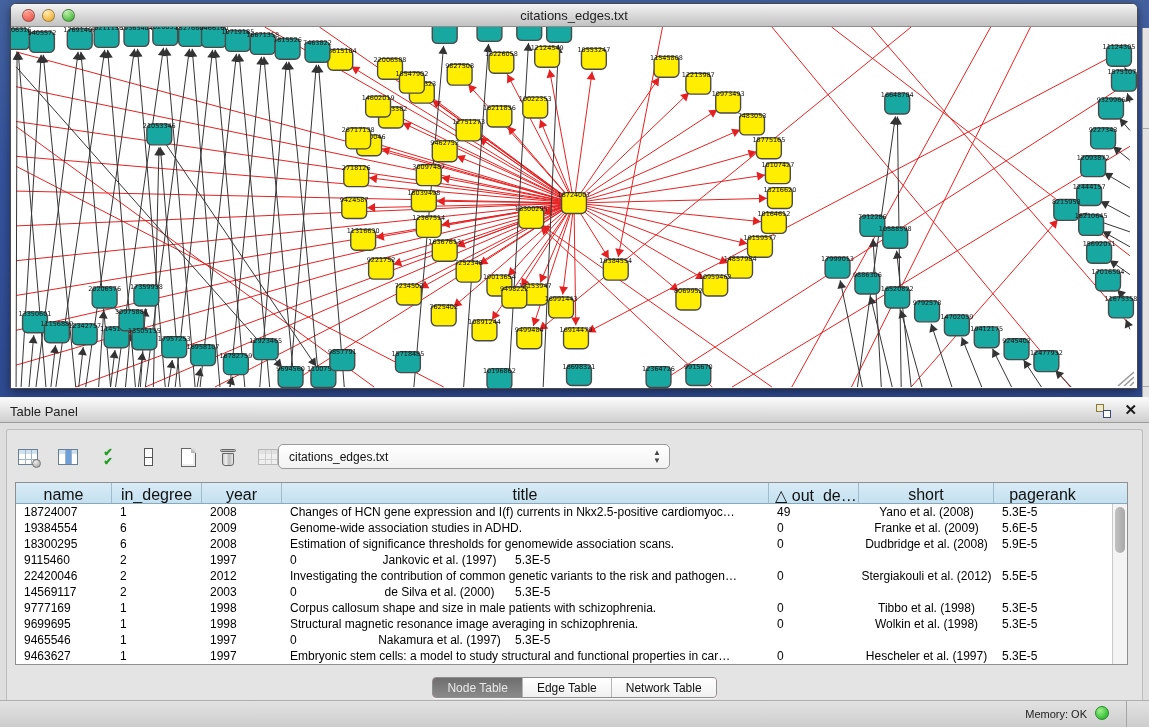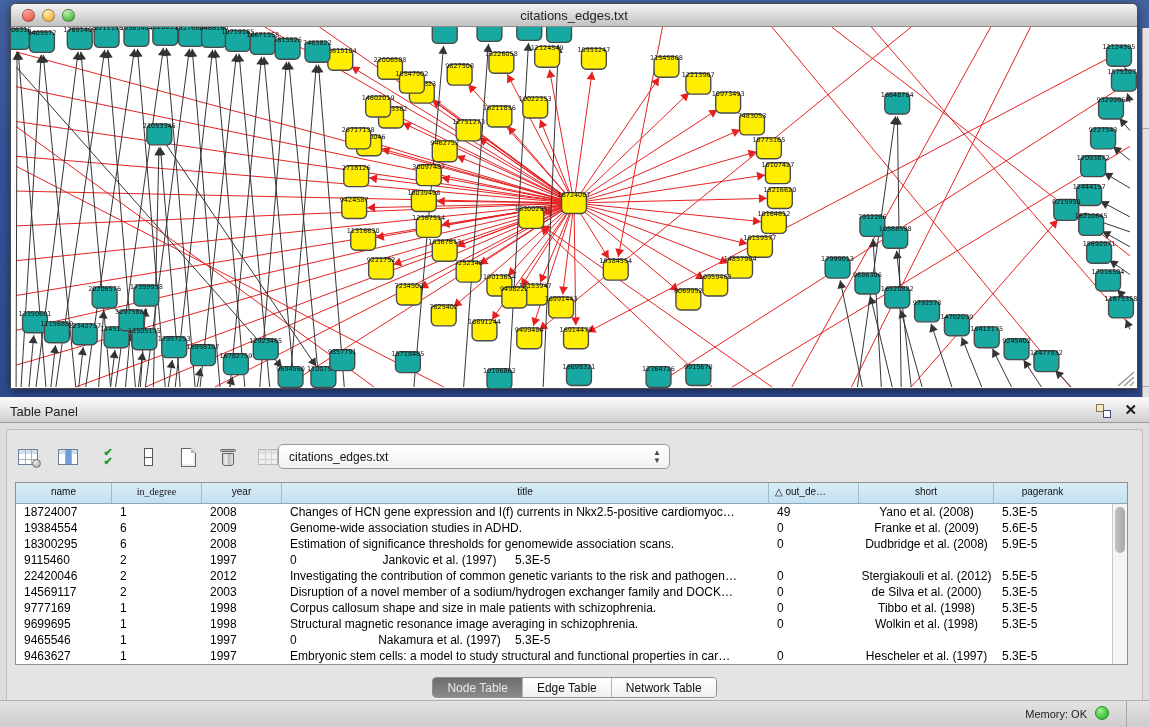--- a/index.html
+++ b/index.html
@@ -73,27 +73,27 @@
   #net-combo { position:absolute; left:271px; top:14px; width:392px; height:25px; background:linear-gradient(180deg,#ffffff,#f2f2f2);
     border:1px solid #9a9a9a; border-radius:5px; font-size:12px; color:#111;
     display:flex; align-items:center; padding-left:10px; }
   #net-combo .stepper { position:absolute; right:8px; top:4px; font-size:8px; line-height:8px; color:#444; text-align:center; }
 
   
   #data-table { position:absolute; left:8px; top:52px; width:1113px; height:183px;
     background:#fff; border:1px solid #8f8f8f; }
   .hdr-row { display:flex; height:21px; background:linear-gradient(180deg,#d9ecf7,#c4e0ef);
     border-bottom:1px solid #8aa8bc; }
-  .hdr-cell { font-size:10px; color:#111; text-align:center; padding-top:3px;
+  .hdr-cell { font-size:16px; color:#111; text-align:center; padding-top:3px;
     border-right:1px solid #9fbccd; overflow:hidden; white-space:nowrap; }
   .body-rows { position:absolute; left:0; top:21px; right:16px; bottom:0; overflow:hidden; }
   .t-row { display:flex; height:16px; }
   .t-cell { font-size:12px; color:#000; padding:1px 0 0 8px; overflow:hidden; white-space:nowrap; }
   .c0{width:96px;} .c1{width:90px;} .c2{width:80px;} .c3{width:487px;} .c4{width:90px;} .c5{width:135px;text-align:center;padding-left:0;} .c6{width:97px;}
-  .hc0{width:96px;} .hc1{width:90px;font-family:Liberation Serif, serif;} .hc2{width:80px;} .hc3{width:487px;} .hc4{width:90px;text-align:left;padding-left:6px;} .hc5{width:135px;} .hc6{width:97px;border-right:none;}
+  .hc0{width:96px;} .hc1{width:90px;} .hc2{width:80px;} .hc3{width:487px;} .hc4{width:90px;text-align:left;padding-left:6px;} .hc5{width:135px;} .hc6{width:97px;border-right:none;}
   #tbl-scrollbar { position:absolute; right:0; top:21px; bottom:0; width:15px;
     background:#f4f4f4; border-left:1px solid #c9c9c9; }
   #tbl-thumb { position:absolute; left:2px; top:3px; width:10px; height:46px; border-radius:6px;
     background:linear-gradient(90deg,#c2c2c2,#a8a8a8); }
 
   
   #tp-tabs { position:absolute; left:0; right:0; top:247px; height:26px; display:flex; justify-content:center; }
   .seg { display:flex; height:21px; border:1px solid #8f8f8f; border-radius:4px; overflow:hidden;
     background:#fca5a5; box-shadow:0 1px 0 rgba(255,255,255,.7); }
   .seg-btn { font-size:12px; padding:3px 14px 0 14px; color:#111; background:linear-gradient(180deg,#ffffff,#f0f0f0); border-right:1px solid #b5b5b5; }
@@ -950,21 +950,20 @@
               <div class="t-cell c2">2012</div>
               <div class="t-cell c3">Investigating the contribution of common genetic variants to the risk and pathogen…</div>
               <div class="t-cell c4">0</div>
               <div class="t-cell c5">Stergiakouli et al. (2012)</div>
               <div class="t-cell c6">5.5E-5</div>
             </div>
             <div class="t-row">
               <div class="t-cell c0">14569117</div>
               <div class="t-cell c1">2</div>
               <div class="t-cell c2">2003</div>
-              <div class="t-cell c3">Disruption of a novel member of a sodium/hydrogen exchanger family and DOCK…</div>
               <div class="t-cell c4">0</div>
               <div class="t-cell c5">de Silva et al. (2000)</div>
               <div class="t-cell c6">5.3E-5</div>
             </div>
             <div class="t-row">
               <div class="t-cell c0">9777169</div>
               <div class="t-cell c1">1</div>
               <div class="t-cell c2">1998</div>
               <div class="t-cell c3">Corpus callosum shape and size in male patients with schizophrenia.</div>
               <div class="t-cell c4">0</div>

